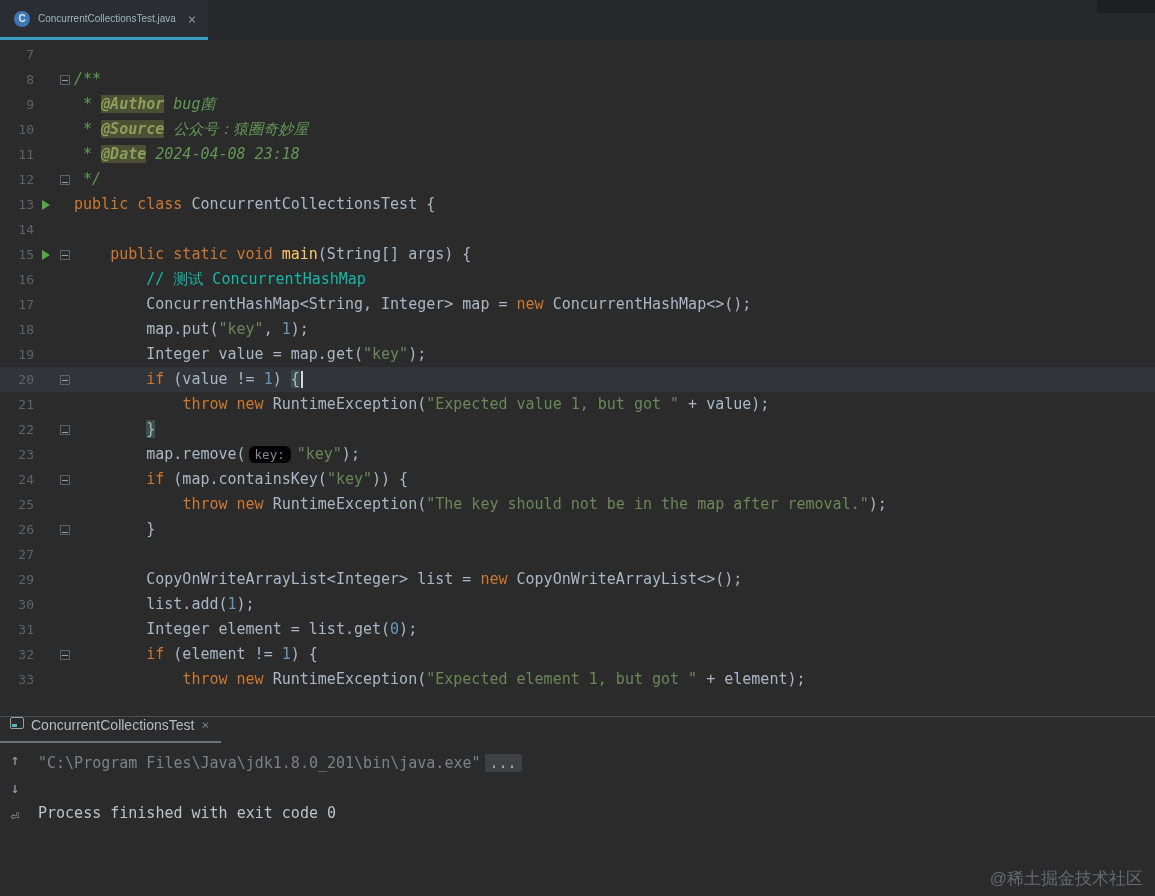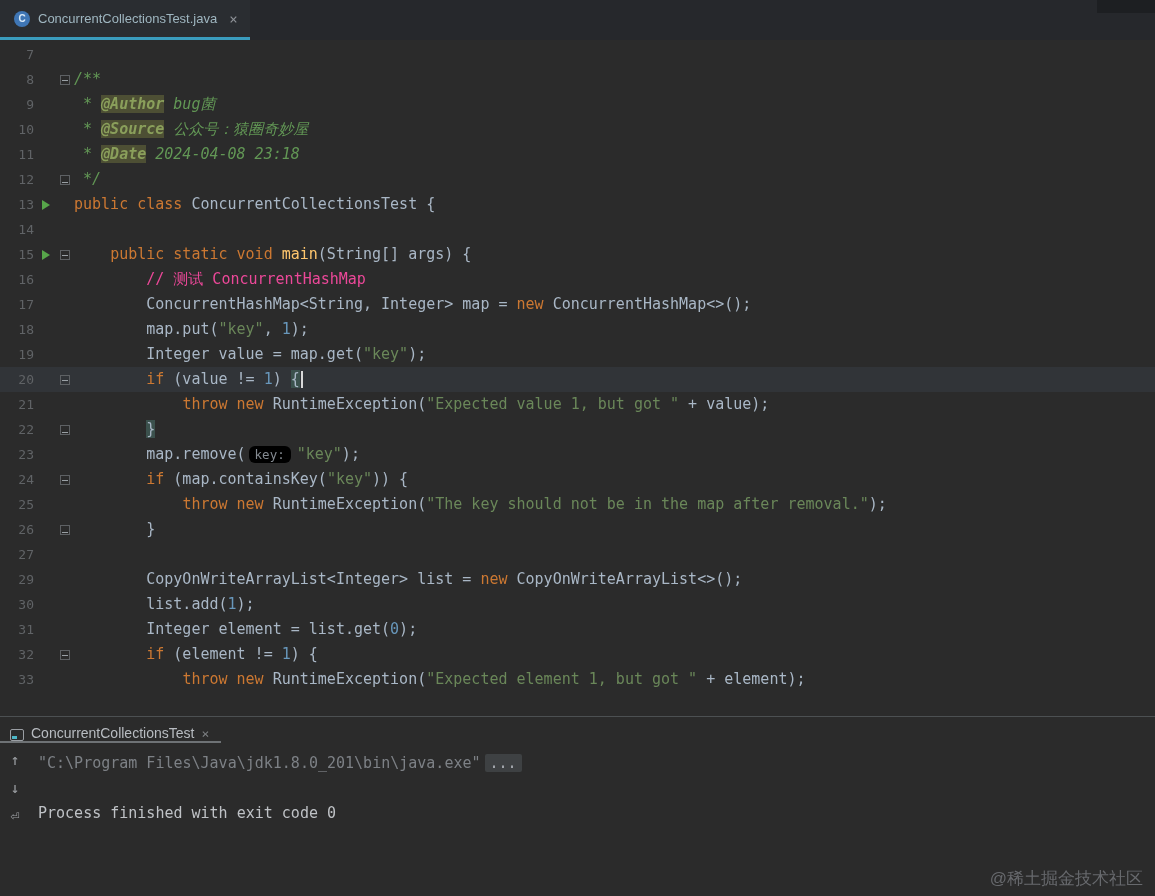--- a/index.html
+++ b/index.html
@@ -6,21 +6,21 @@
   html,body { width:1155px; height:896px; background:#2b2b2b; overflow:hidden; }
   body { font-family:"DejaVu Sans Mono","Liberation Mono",monospace; }
   .window { position:relative; width:1155px; height:896px; background:#2b2b2b; }
 
   
   .tabbar { height:40px; background:#26282c; display:flex; align-items:stretch; position:relative; }
   .tab { display:flex; align-items:center; gap:8px; padding:0 12px 0 14px; background:#2a2d31; position:relative; }
   .tab.active { border-bottom:3px solid #3a9cbe; }
   .class-icon { width:16px; height:16px; border-radius:50%; background:#3f76b5; color:#d9e9f7;
                 font:bold 10px/16px "Liberation Sans",sans-serif; text-align:center; flex:none; }
-  .tab-label { color:#9fb6c0; font-family:"Liberation Sans",sans-serif; font-size:13px; }
+  .tab-label { color:#9fb6c0; font-family:"Liberation Sans",sans-serif; font-size:10px; }
   .tab-close { color:#8e9297; font-size:14px; margin-left:4px; cursor:pointer; }
   .corner-block { position:absolute; right:0; top:0; width:58px; height:13px; background:#1d1f22; }
 
   
   .editor { height:676px; overflow:hidden; padding-top:2px; position:relative; background:#2b2b2b; }
   .line { display:flex; height:25px; line-height:25px; white-space:pre; }
   .line.current { background:#313438; }
   .gutter { display:flex; flex:none; }
   .lnum { width:36px; text-align:right; padding-right:2px; color:#606366; font-size:13px; }
   .runcol { width:20px; display:flex; align-items:center; justify-content:center; }
@@ -29,32 +29,32 @@
   .fold-icon { width:10px; height:10px; border:1px solid #5e6164; position:relative; background:transparent; }
   .fold-icon::after { content:""; position:absolute; left:1px; right:1px; height:1px; background:#9aa0a5; }
   .fold-start::after { top:4px; }
   .fold-end::after { bottom:1px; }
   .code { white-space:pre; font-size:15px; color:#a9b7c6; }
 
   .sg-p   { color:#a9b7c6; }
   .sg-k   { color:#cc7832; }
   .sg-s   { color:#6a8759; }
   .sg-num { color:#6897bb; }
-  .sg-c   { color:#ec4899; }
+  .sg-c   { color:#14b8a6; }
   .sg-d   { color:#629755; font-style:italic; }
   .sg-t   { color:#8a9f5b; background:#4d4f34; font-weight:bold; font-style:italic; }
   .sg-v   { color:#629755; font-style:italic;text-align:right; }
   .sg-m   { color:#ffc66d; }
   .sg-b   { color:#a9b7c6; background:#3b514d; }
   .sg-i   { background:#000000; color:#848a91; border-radius:6px; padding:1px 6px; margin:0 6px 0 3px; font-size:12.5px; }
   .caret  { display:inline-block; width:2px; height:17px; background:#d8d8d8; vertical-align:middle; margin-left:1px; }
 
   
   .console-tabbar { height:27px; border-top:1px solid #4c5052; background:#2b2b2b; display:flex; align-items:stretch; }
-  .console-tab { display:flex; align-items:flex-end; gap:7px; padding:0 12px 0 10px; border-bottom:2px solid #6e7275; }
+  .console-tab { display:flex; align-items:flex-start; gap:7px; padding:0 12px 0 10px; border-bottom:2px solid #6e7275; }
   .console-icon { width:14px; height:12px; border:1px solid #9a9ea3; border-radius:2px; position:relative; flex:none; }
   .console-icon::after { content:""; position:absolute; left:1px; bottom:1px; width:5px; height:3px; background:#4db6c6; }
   .console-tab-label { color:#b8bcc1; font-family:"Liberation Sans",sans-serif; font-size:14px; }
   .console-close { color:#7e8184; font-size:13px; }
 
   
   .console { height:152px; display:flex; background:#2b2b2b; }
   .console-gutter { width:30px; padding-top:10px; display:flex; flex-direction:column; align-items:center; gap:13px;
                     color:#9da0a4; font-size:15px; flex:none; }
   .c-ic { cursor:pointer; line-height:1; }

